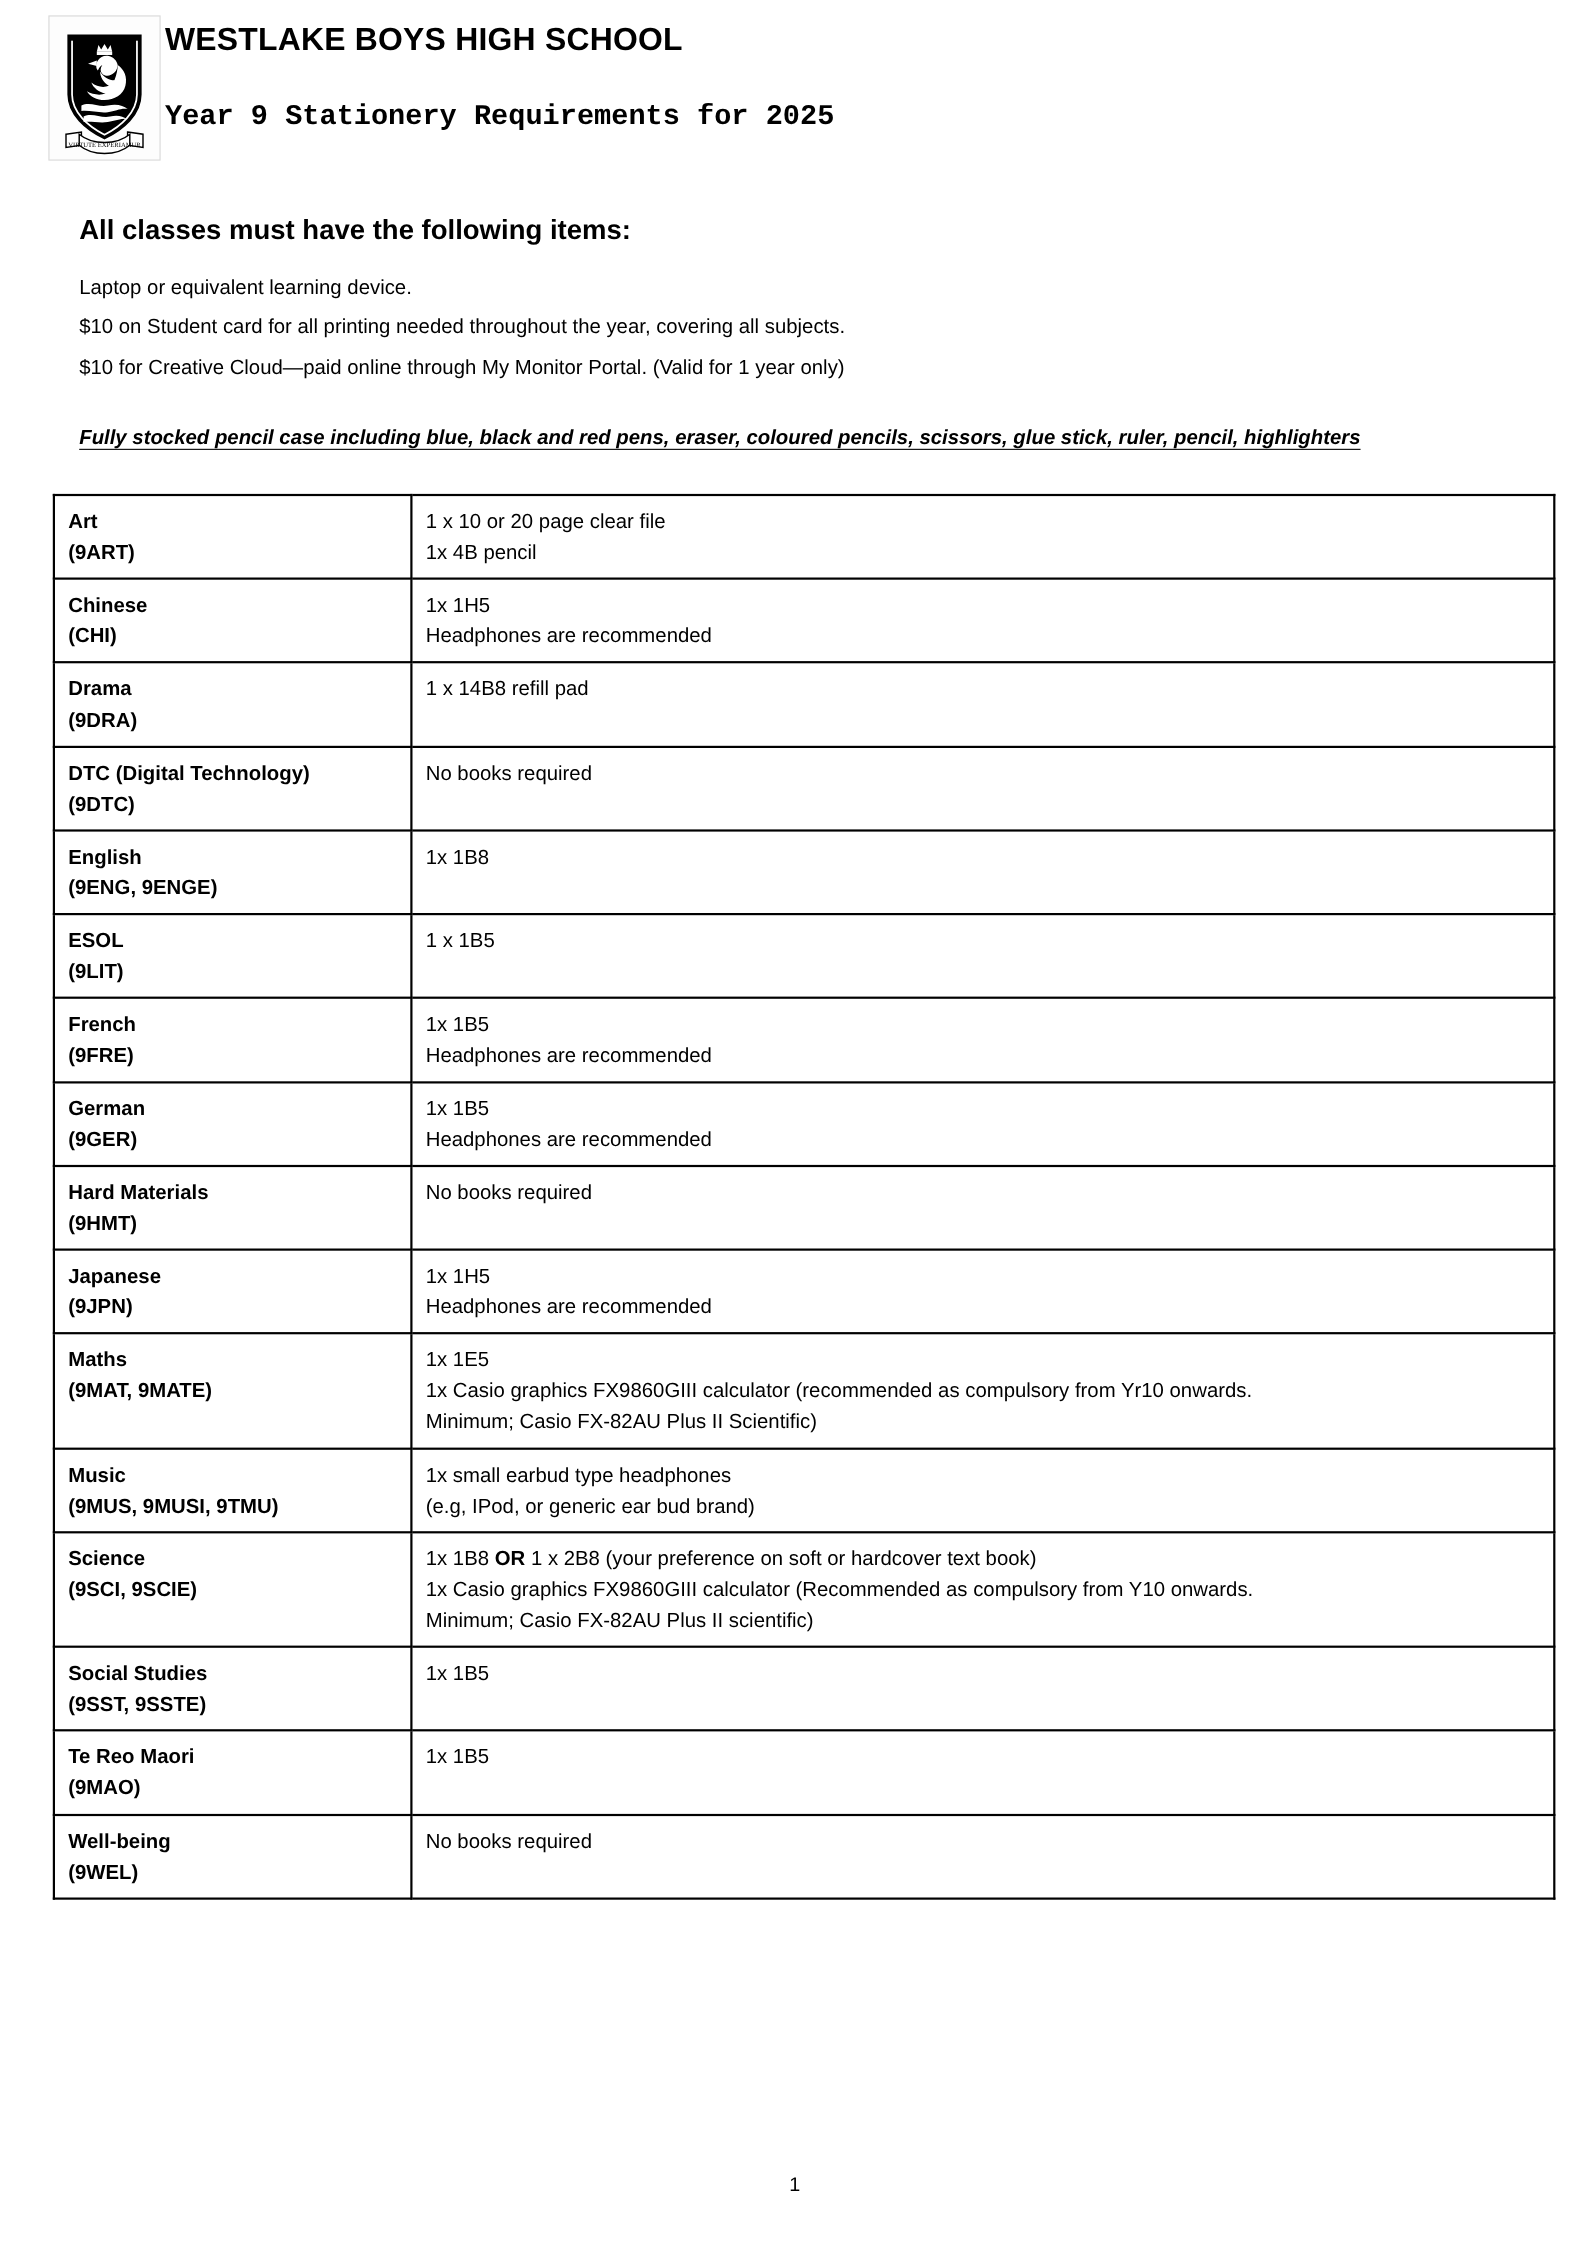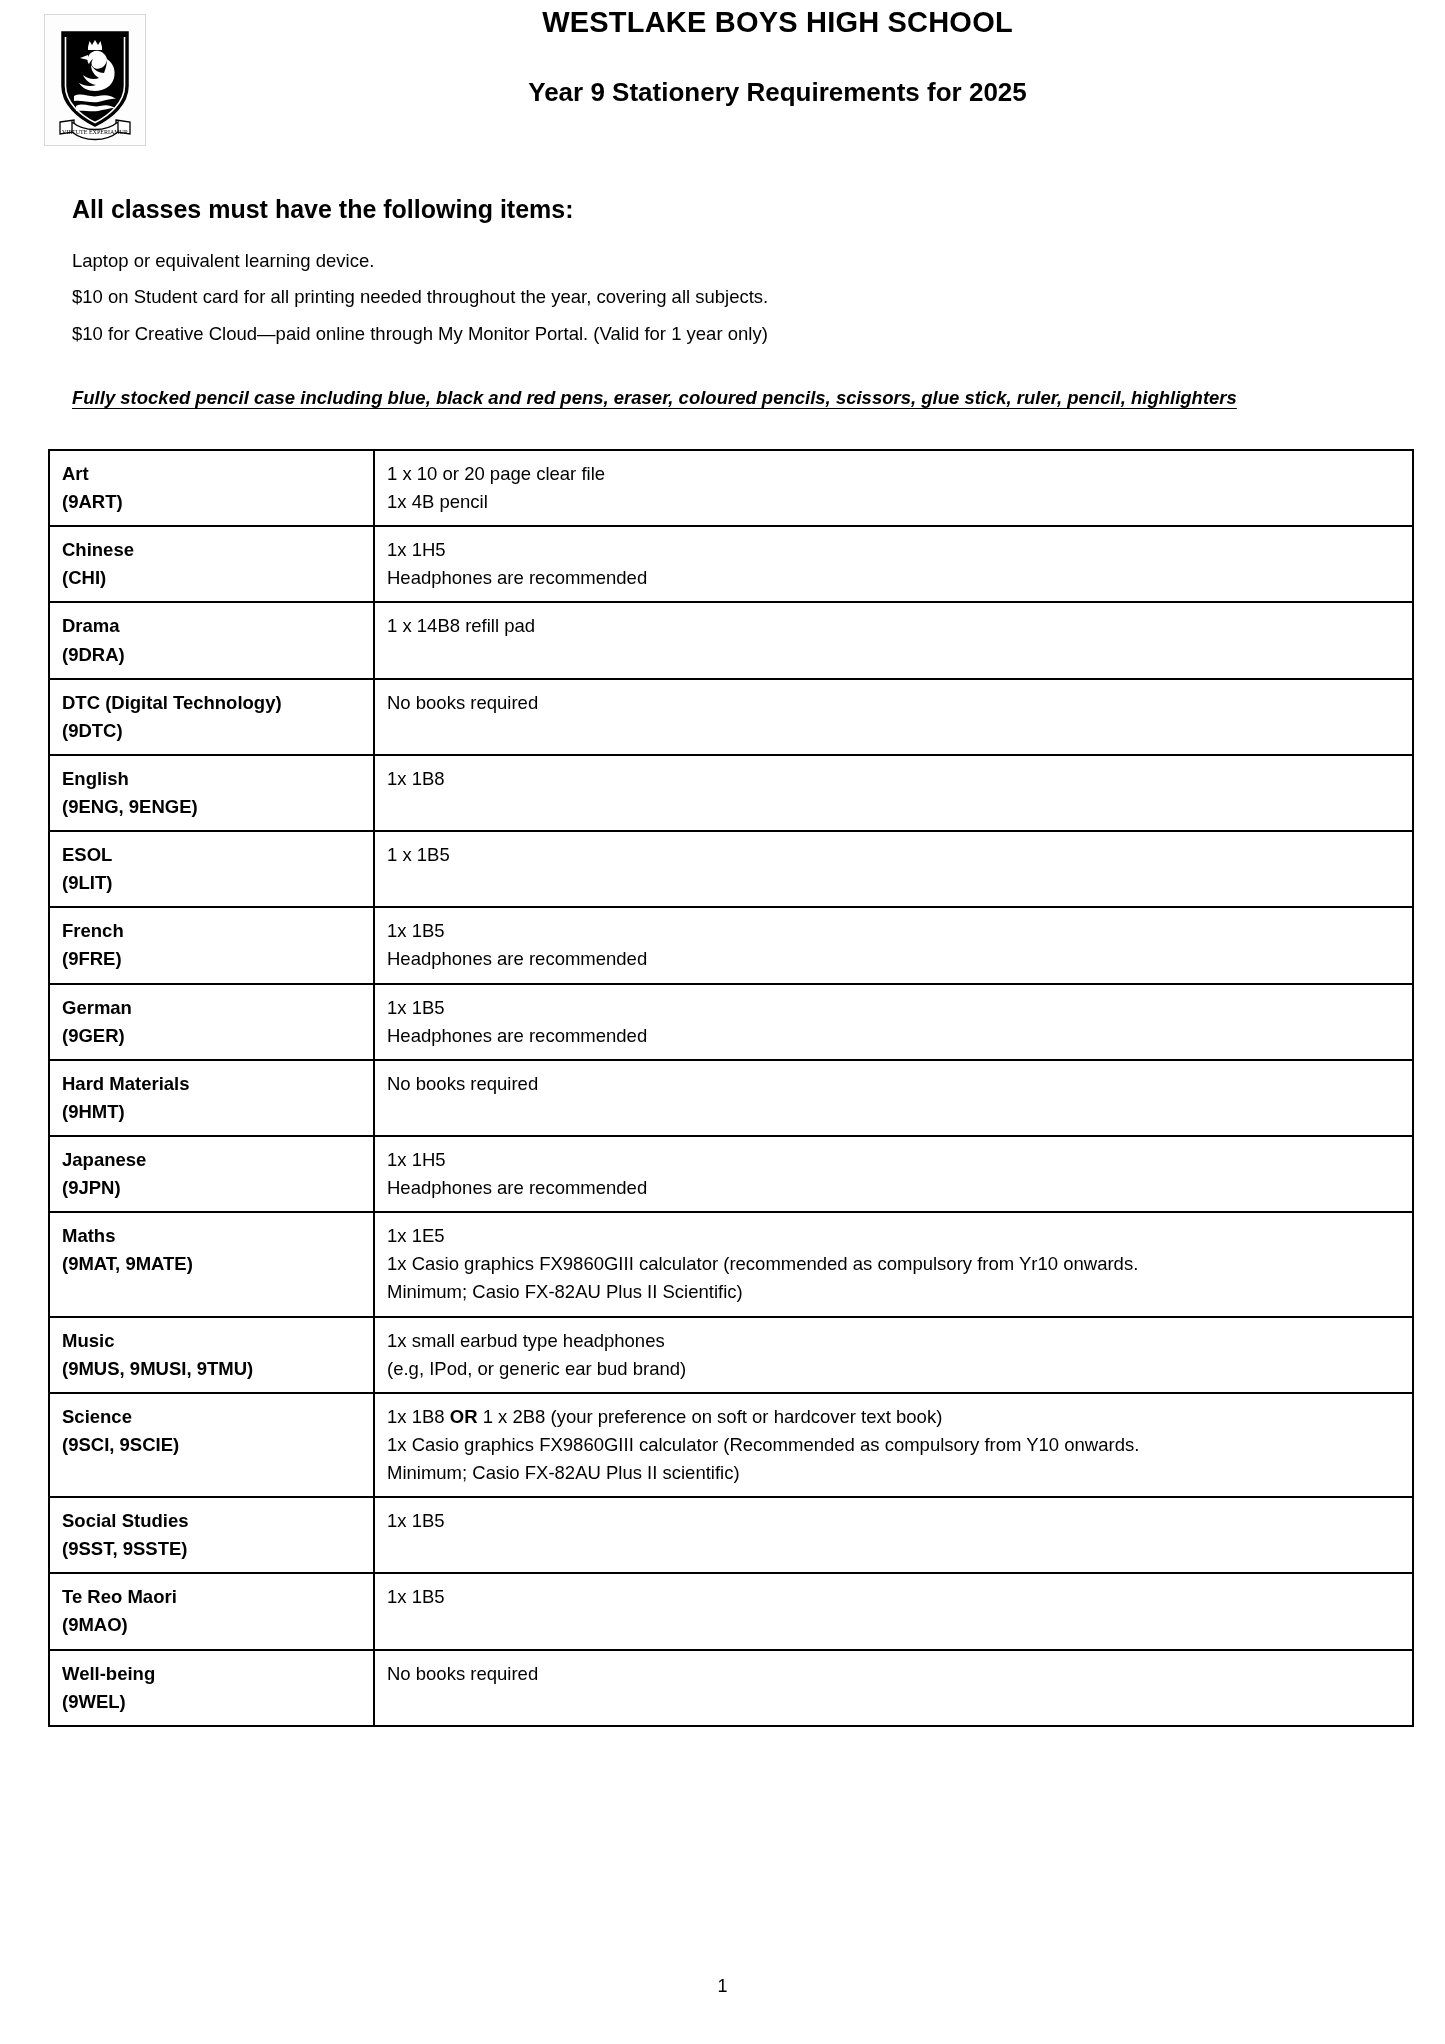--- a/index.html
+++ b/index.html
@@ -43,36 +43,36 @@
     align-items: flex-start;
     justify-content: center;
     padding-top: 7px;
   }
   .logo-box svg { display: block; }
 
   .title-block {
     position: absolute;
     left: 150px;
     right: 40px;
-    top: 4px;
-    text-align: center;
+    top: 18px;
+    text-align: left;
   }
   .title-main {
     font-size: 29px;
     font-weight: bold;
     letter-spacing: 0.2px;
     line-height: 1.25;
     margin-bottom: 16px;
     font-family: "Liberation Sans", sans-serif;
   }
   .title-sub {
     font-size: 26px;
     font-weight: bold;
     line-height: 1.25;
-    font-family: Liberation Sans, sans-serif;
+    font-family: Liberation Mono, monospace;
     margin-top: 36px;
   }
 
   
   .intro {
     position: absolute;
     left: 72px;
     top: 193px;
     width: 1300px;
   }

